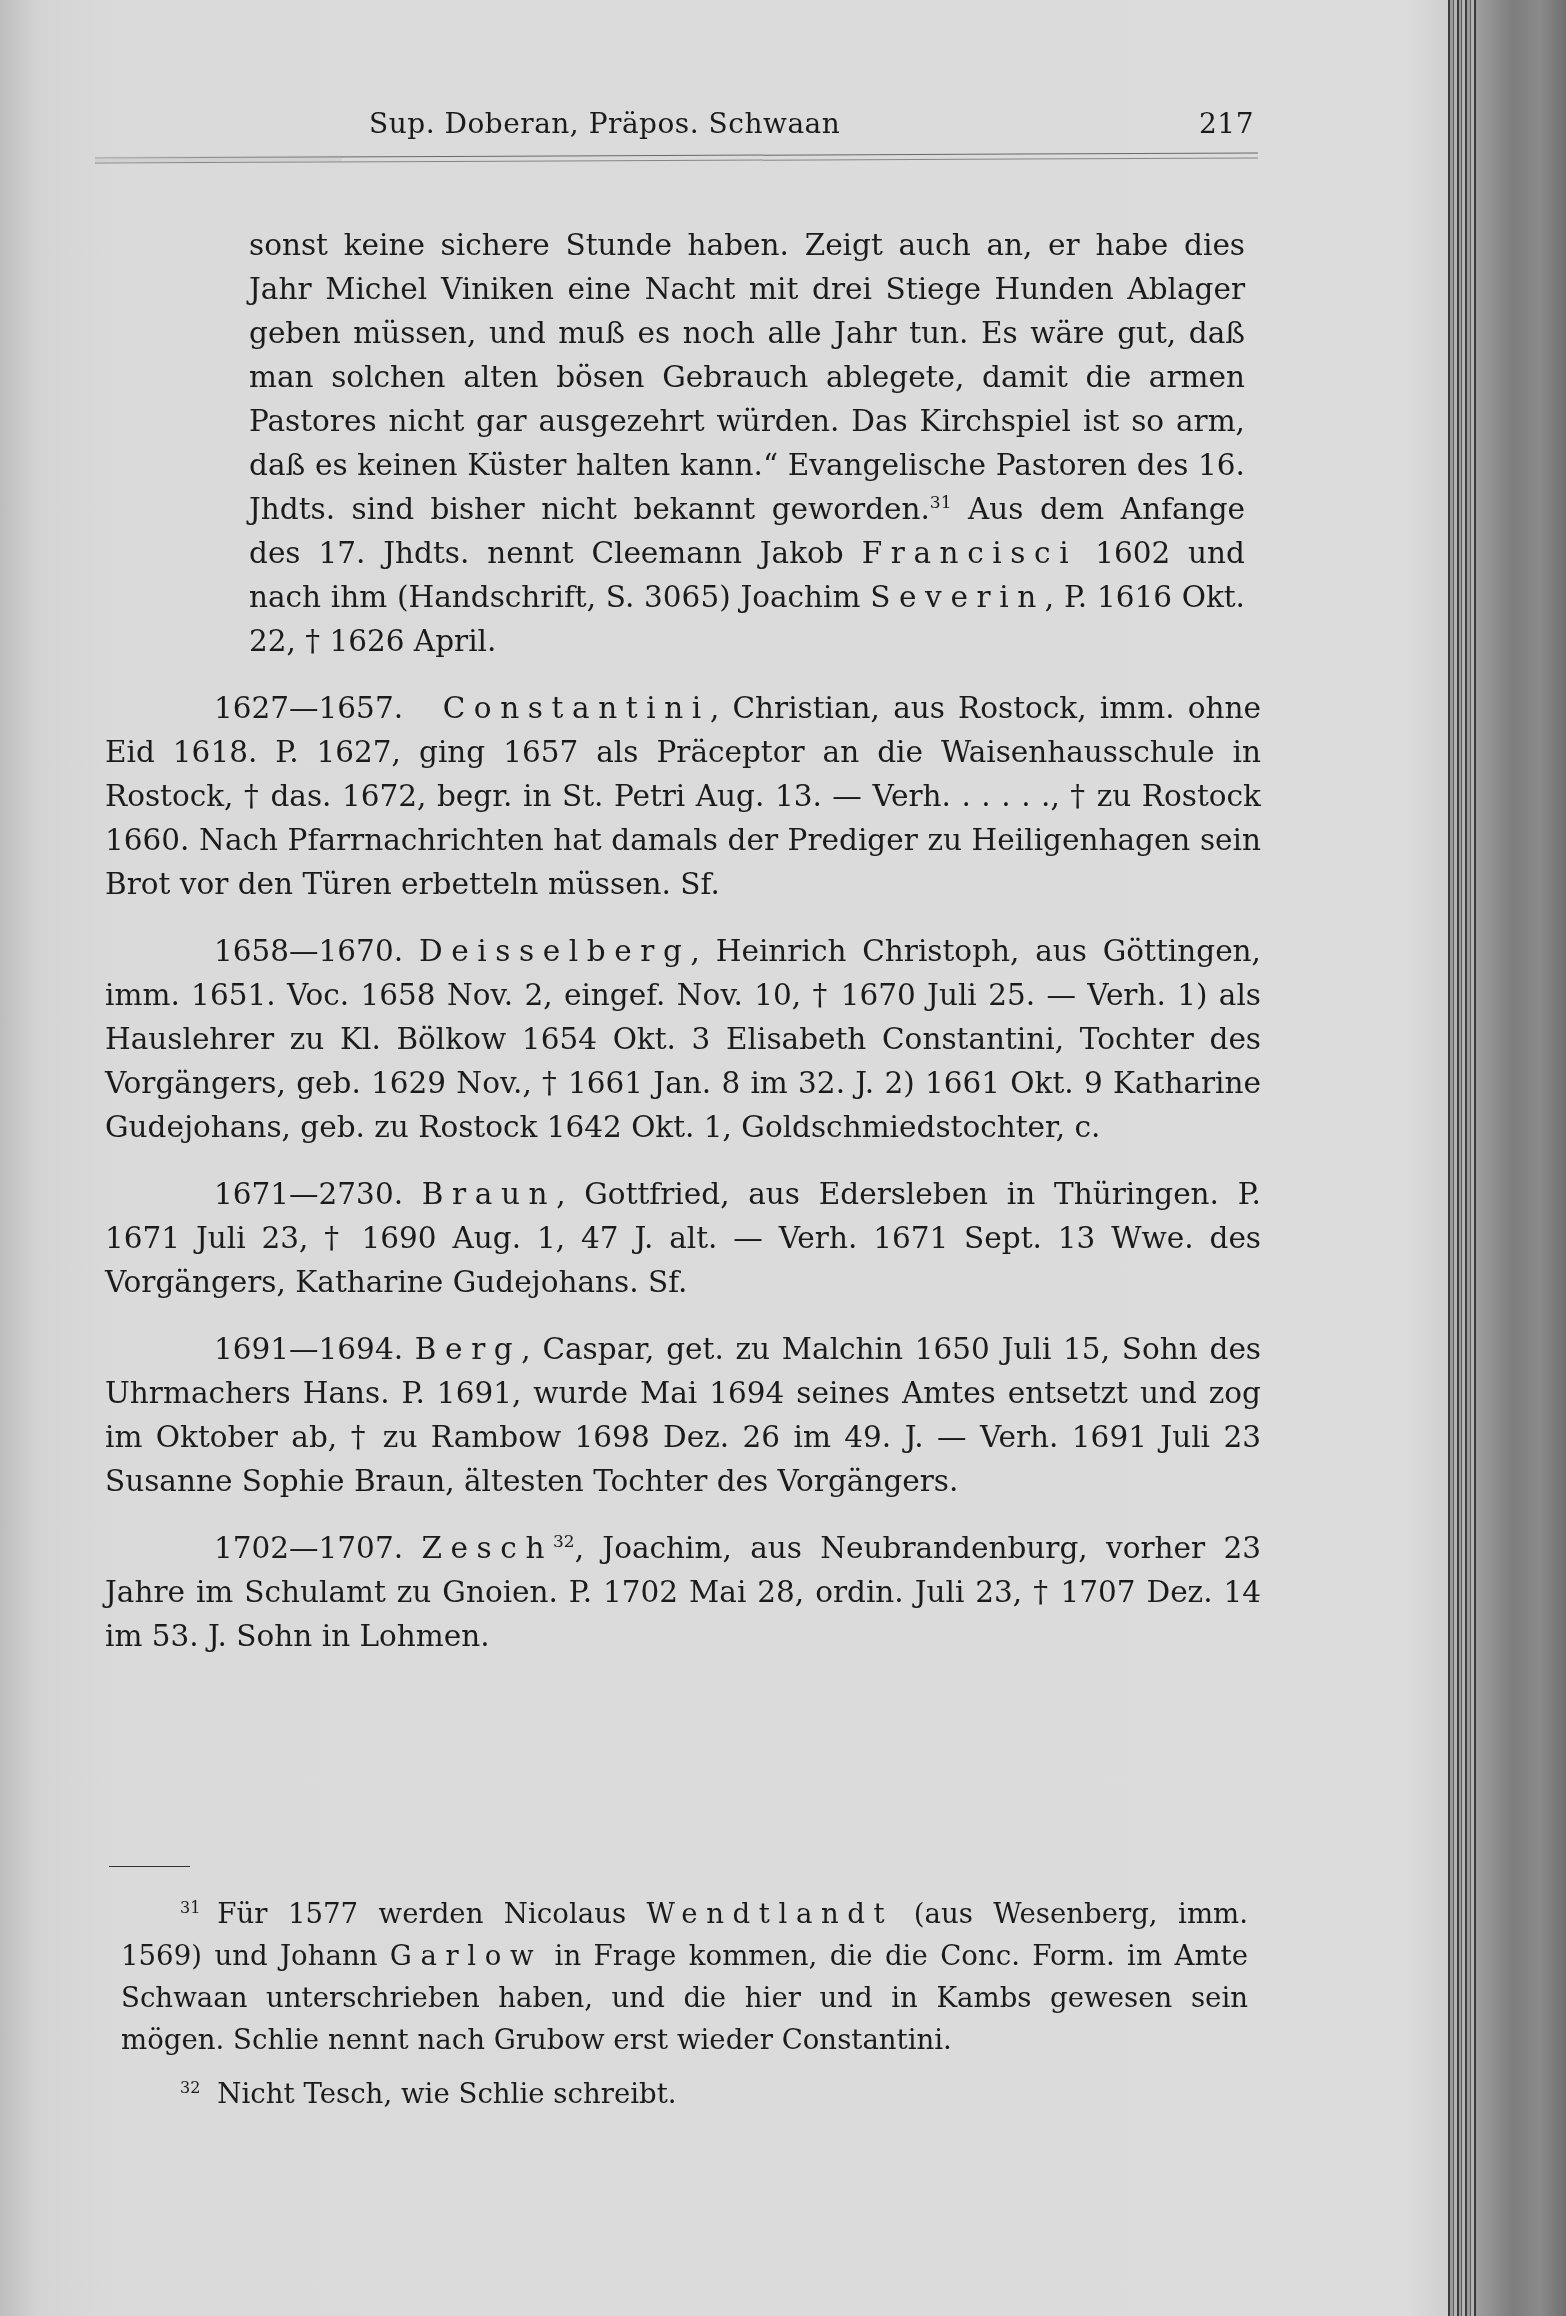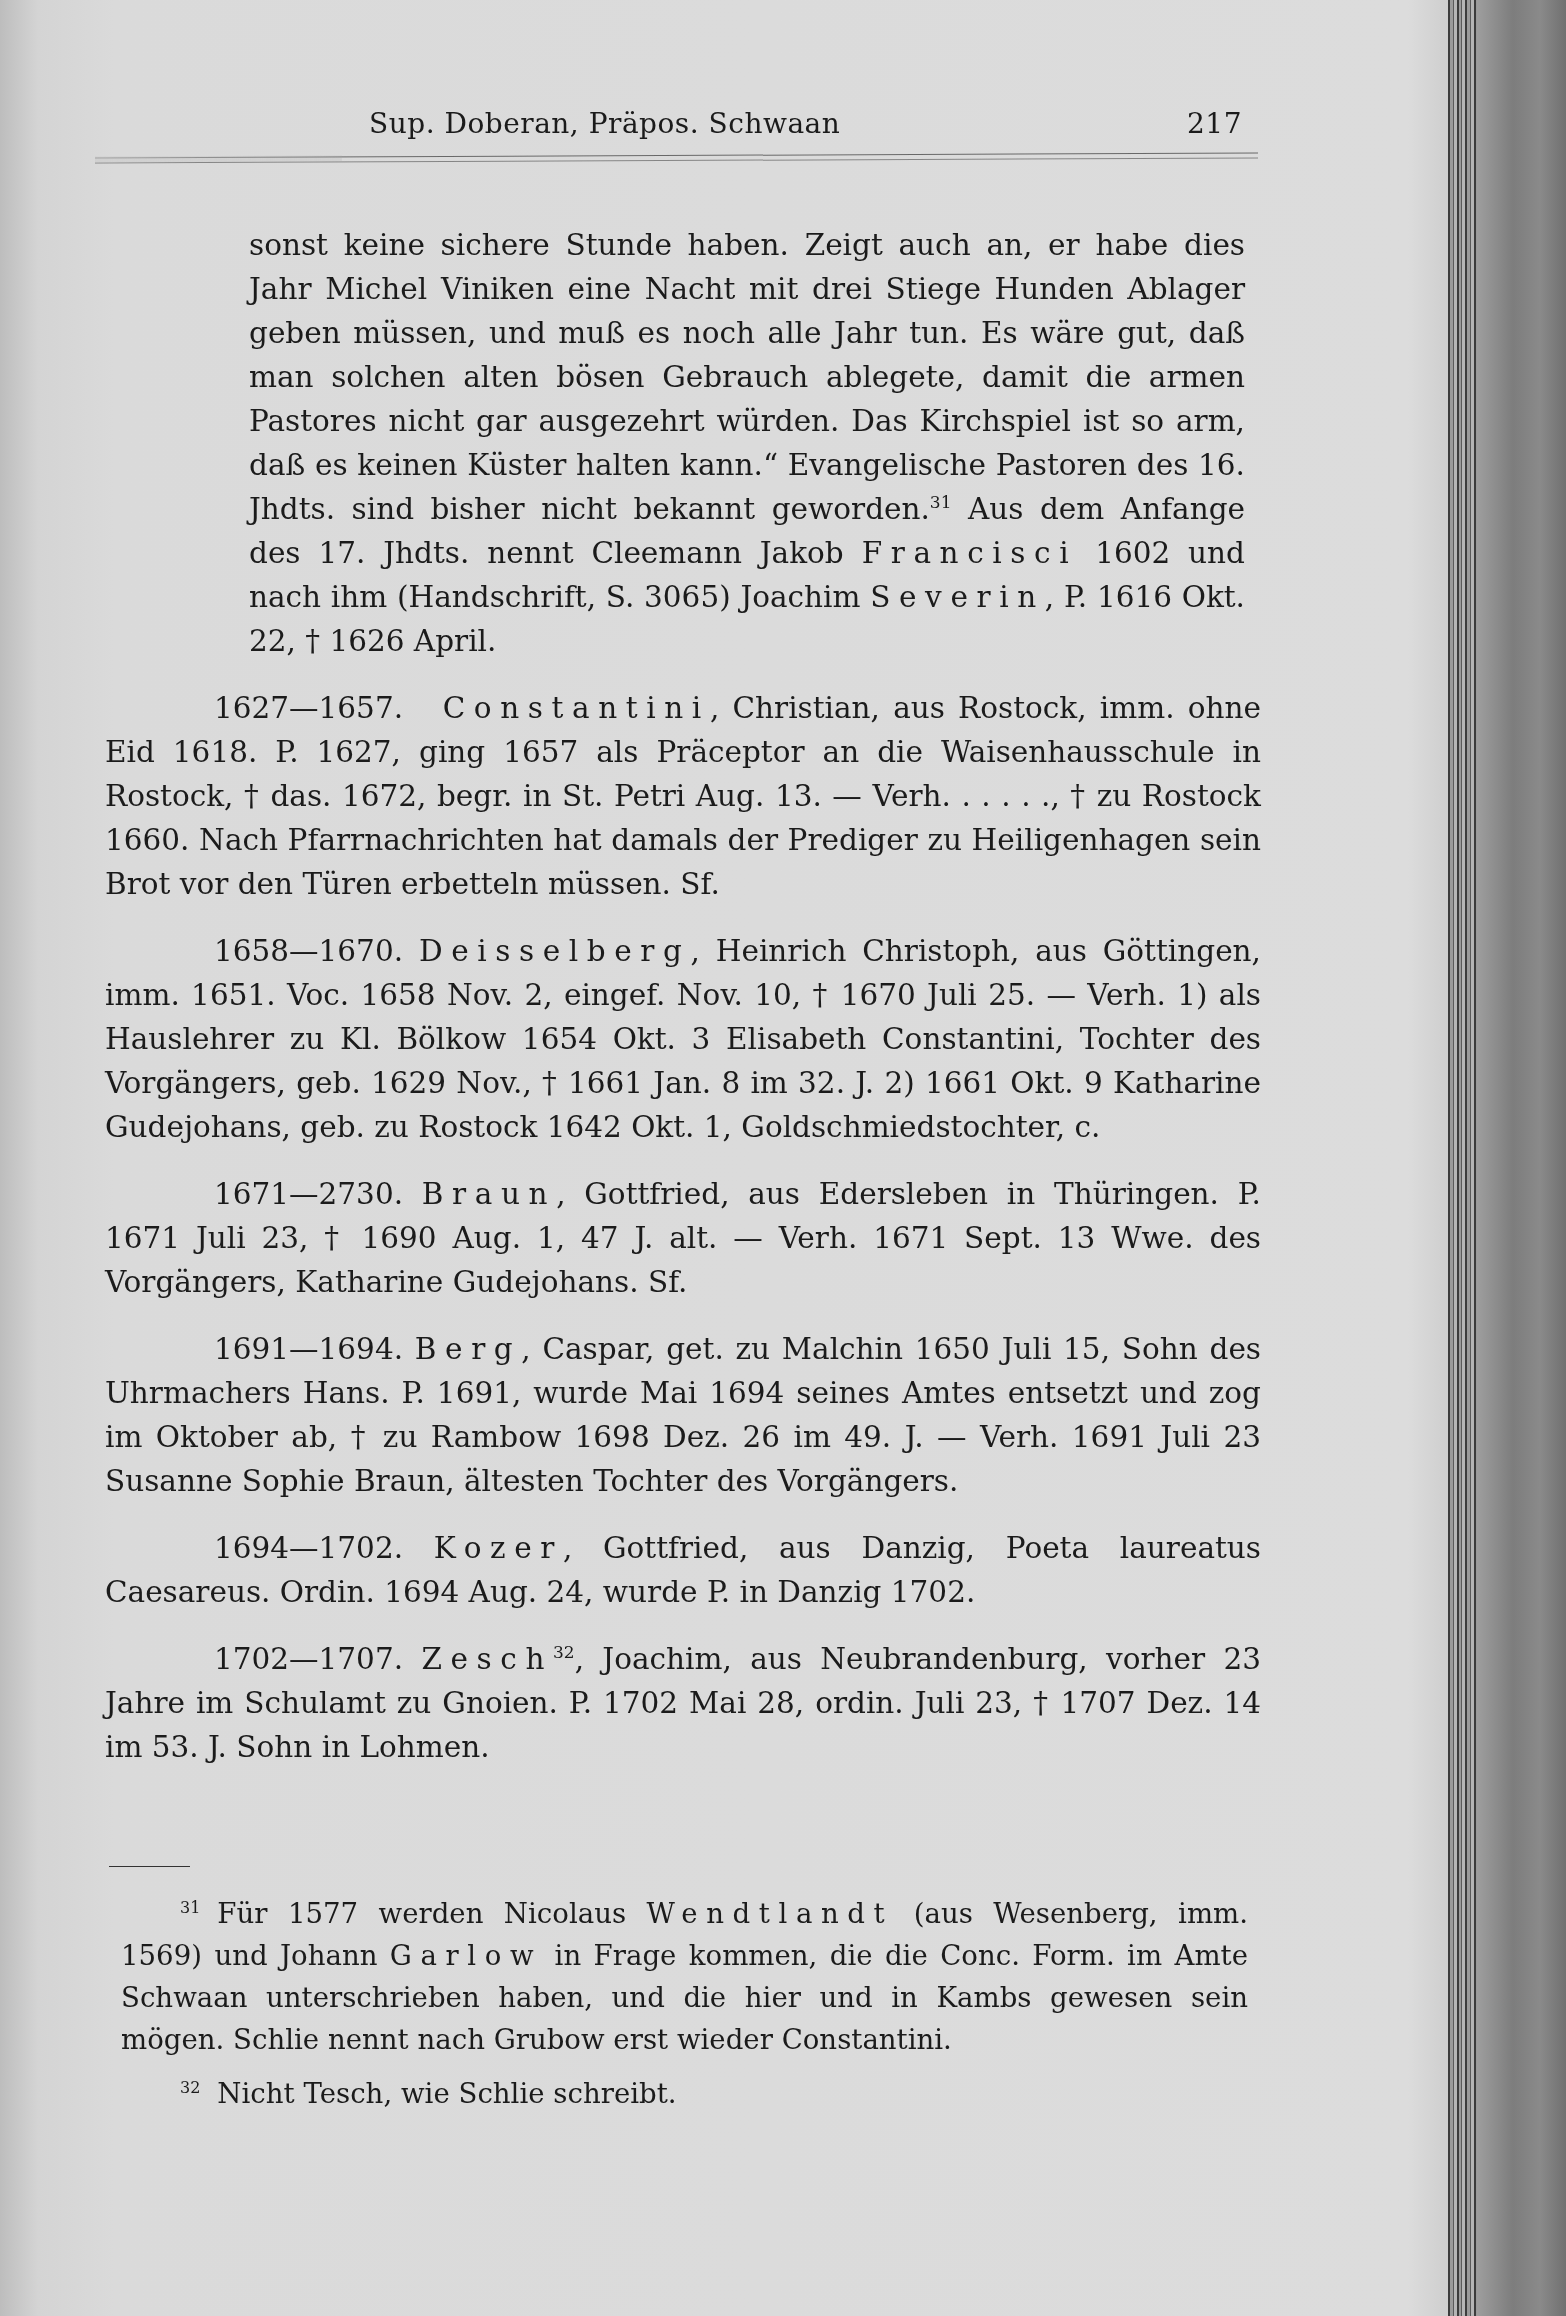--- a/index.html
+++ b/index.html
@@ -18,21 +18,21 @@
     }
     .page-edge::after {
       content: ""; position: absolute; top: 0; left: 28.5px; right: 0; bottom: 0;
       background: linear-gradient(to right, #9e9e9e, #7d7d7d 40%, #8a8a8a 70%, #6f6f6f);
     }
     .running-head {
       position: absolute; top: 107px; left: 369px; width: 889px; height: 42px;
       font-size: 28px; letter-spacing: 0.5px;
     }
     .running-head .title { position: absolute; left: 0; top: 0; }
-    .running-head .page-no { position: absolute; right: 16px; top: 0; }
+    .running-head .page-no { position: absolute; right: 4px; top: 0; }
     .head-rule {
       position: absolute; top: 155px; left: 95px; width: 1163px; height: 3.8px;
       border-top: 1.9px solid #555; border-bottom: 1px solid #777;
       transform: rotate(-0.25deg);
       opacity: 0.85;
     }
     .head-rule::before {
       content: ""; position: absolute; left: 0; top: -1.9px; width: 247px; height: 5.7px;
       background: linear-gradient(to right, rgba(200,200,200,0.6), rgba(160,160,160,0.2));
     }
@@ -74,21 +74,20 @@
   <p class="para first"><span>sonst keine sichere Stunde haben. Zeigt auch an, er habe dies Jahr Michel Viniken eine Nacht mit drei Stiege Hunden Ablager geben müssen, und muß es noch alle Jahr tun. Es wäre gut, daß man solchen alten bösen Gebrauch ablegete, damit die armen Pastores nicht gar ausgezehrt würden. Das Kirchspiel ist so arm, daß es keinen Küster halten kann.“ Evangelische Pastoren des 16. Jhdts. sind bisher nicht bekannt geworden.</span><sup>31</sup><span> Aus dem Anfange des 17. Jhdts. nennt Cleemann Jakob </span><span class="spaced">Francisci</span><span> 1602 und nach ihm (Handschrift, S. 3065) Joachim </span><span class="spaced">Severin</span><span>, P. 1616 Okt. 22, † 1626 April.</span></p>
 
   <p class="para entry"><span class="years">1627—1657.</span>&nbsp;&nbsp; <span class="spaced">Constantini</span><span>, Christian, aus Rostock, imm. ohne Eid 1618. P. 1627, ging 1657 als Präceptor an die Waisenhausschule in Rostock, † das. 1672, begr. in St. Petri Aug. 13. — Verh. . . . . ., † zu Rostock 1660. Nach Pfarrnachrichten hat damals der Prediger zu Heiligenhagen sein Brot vor den Türen erbetteln müssen. Sf.</span></p>
 
   <p class="para entry"><span class="years">1658—1670.</span> <span class="spaced">Deisselberg</span><span>, Heinrich Christoph, aus Göttingen, imm. 1651. Voc. 1658 Nov. 2, eingef. Nov. 10, † 1670 Juli 25. — Verh. 1) als Hauslehrer zu Kl. Bölkow 1654 Okt. 3 Elisabeth Constantini, Tochter des Vorgängers, geb. 1629 Nov., † 1661 Jan. 8 im 32. J. 2) 1661 Okt. 9 Katharine Gudejohans, geb. zu Rostock 1642 Okt. 1, Goldschmiedstochter, c.</span></p>
 
   <p class="para entry"><span class="years">1671—2730.</span> <span class="spaced">Braun</span><span>, Gottfried, aus Edersleben in Thüringen. P. 1671 Juli 23, † 1690 Aug. 1, 47 J. alt. — Verh. 1671 Sept. 13 Wwe. des Vorgängers, Katharine Gudejohans. Sf.</span></p>
 
   <p class="para entry"><span class="years">1691—1694.</span> <span class="spaced">Berg</span><span>, Caspar, get. zu Malchin 1650 Juli 15, Sohn des Uhrmachers Hans. P. 1691, wurde Mai 1694 seines Amtes entsetzt und zog im Oktober ab, † zu Rambow 1698 Dez. 26 im 49. J. — Verh. 1691 Juli 23 Susanne Sophie Braun, ältesten Tochter des Vorgängers.</span></p>
 
-  <p class="para entry"><span class="years">1694—1702.</span> <span class="spaced">Kozer</span><span>, Gottfried, aus Danzig, Poeta laureatus Caesareus. Ordin. 1694 Aug. 24, wurde P. in Danzig 1702.</span></p>
 
   <p class="para entry"><span class="years">1702—1707.</span> <span class="spaced">Zesch</span><sup>32</sup><span>, Joachim, aus Neubrandenburg, vorher 23 Jahre im Schulamt zu Gnoien. P. 1702 Mai 28, ordin. Juli 23, † 1707 Dez. 14 im 53. J. Sohn in Lohmen.</span></p>
 </div>
 
 <div class="fn-rule"></div>
 
 <div class="footnotes">
   <p class="fn"><span class="fn-mark">31</span><span>Für 1577 werden Nicolaus </span><span class="spaced">Wendtlandt</span><span> (aus Wesenberg, imm. 1569) und Johann </span><span class="spaced">Garlow</span><span> in Frage kommen, die die Conc. Form. im Amte Schwaan unterschrieben haben, und die hier und in Kambs gewesen sein mögen. Schlie nennt nach Grubow erst wieder Constantini.</span></p>
   <p class="fn"><span class="fn-mark">32</span><span>Nicht Tesch, wie Schlie schreibt.</span></p>
 </div>

